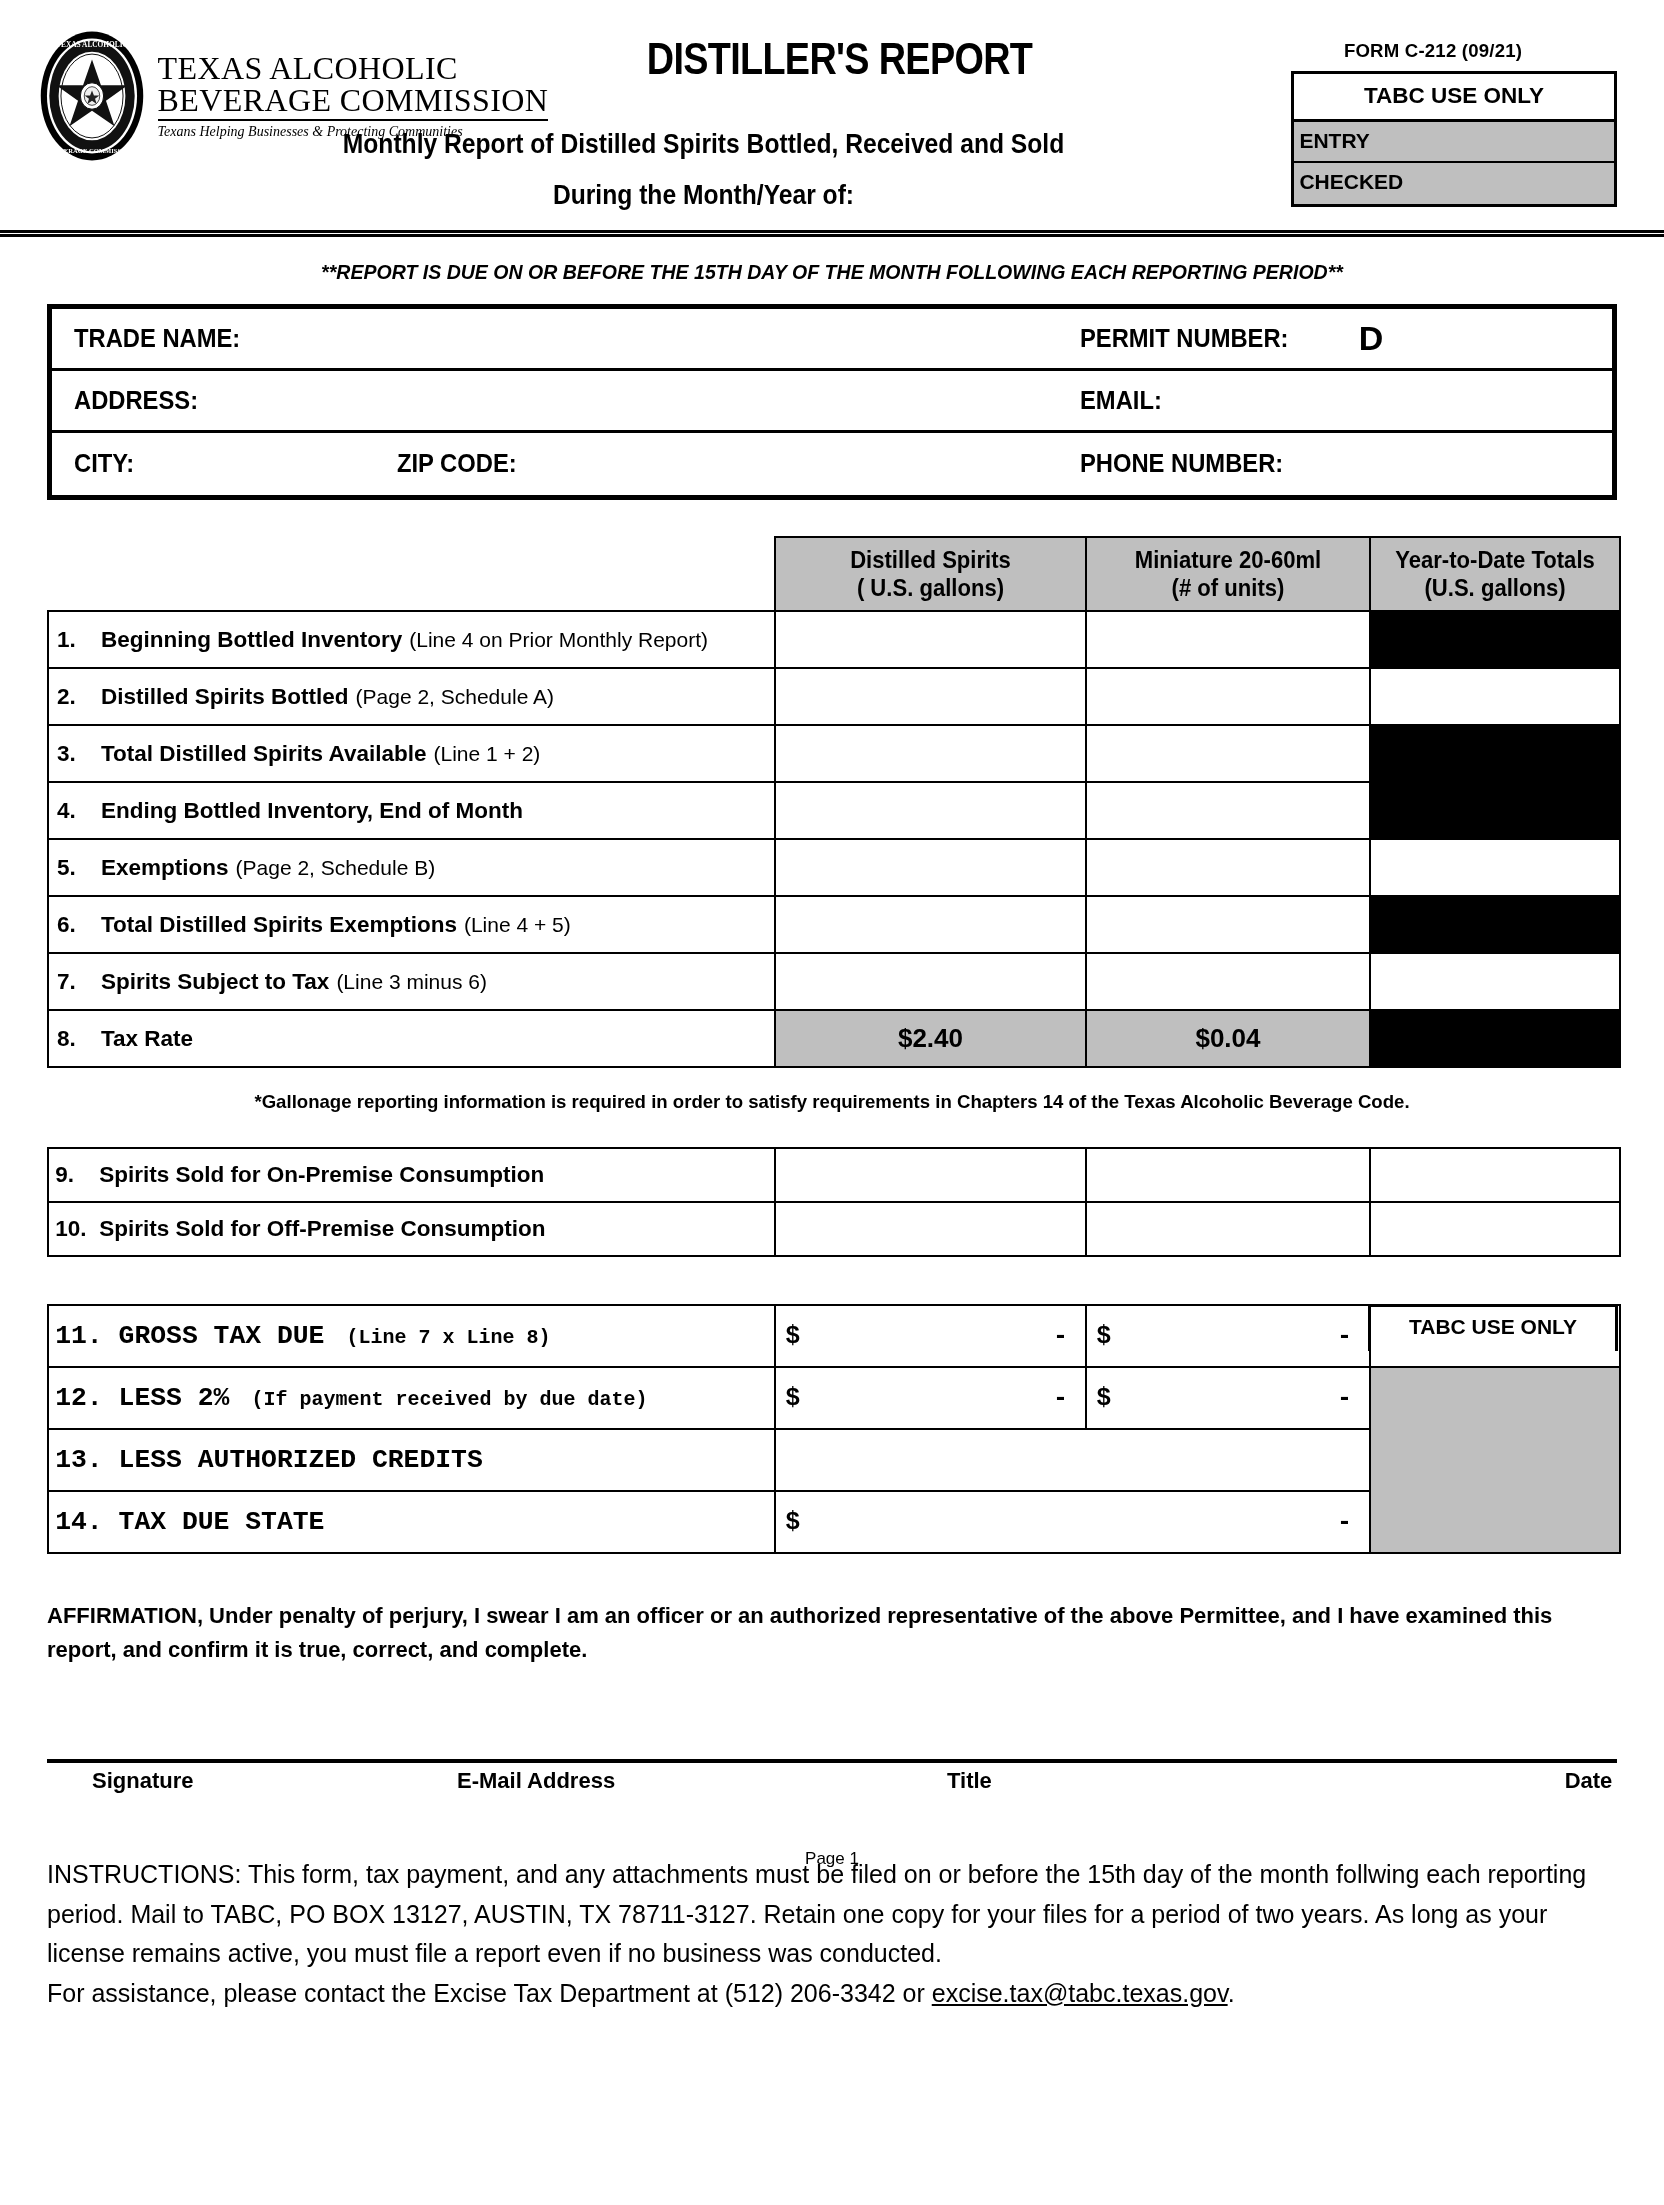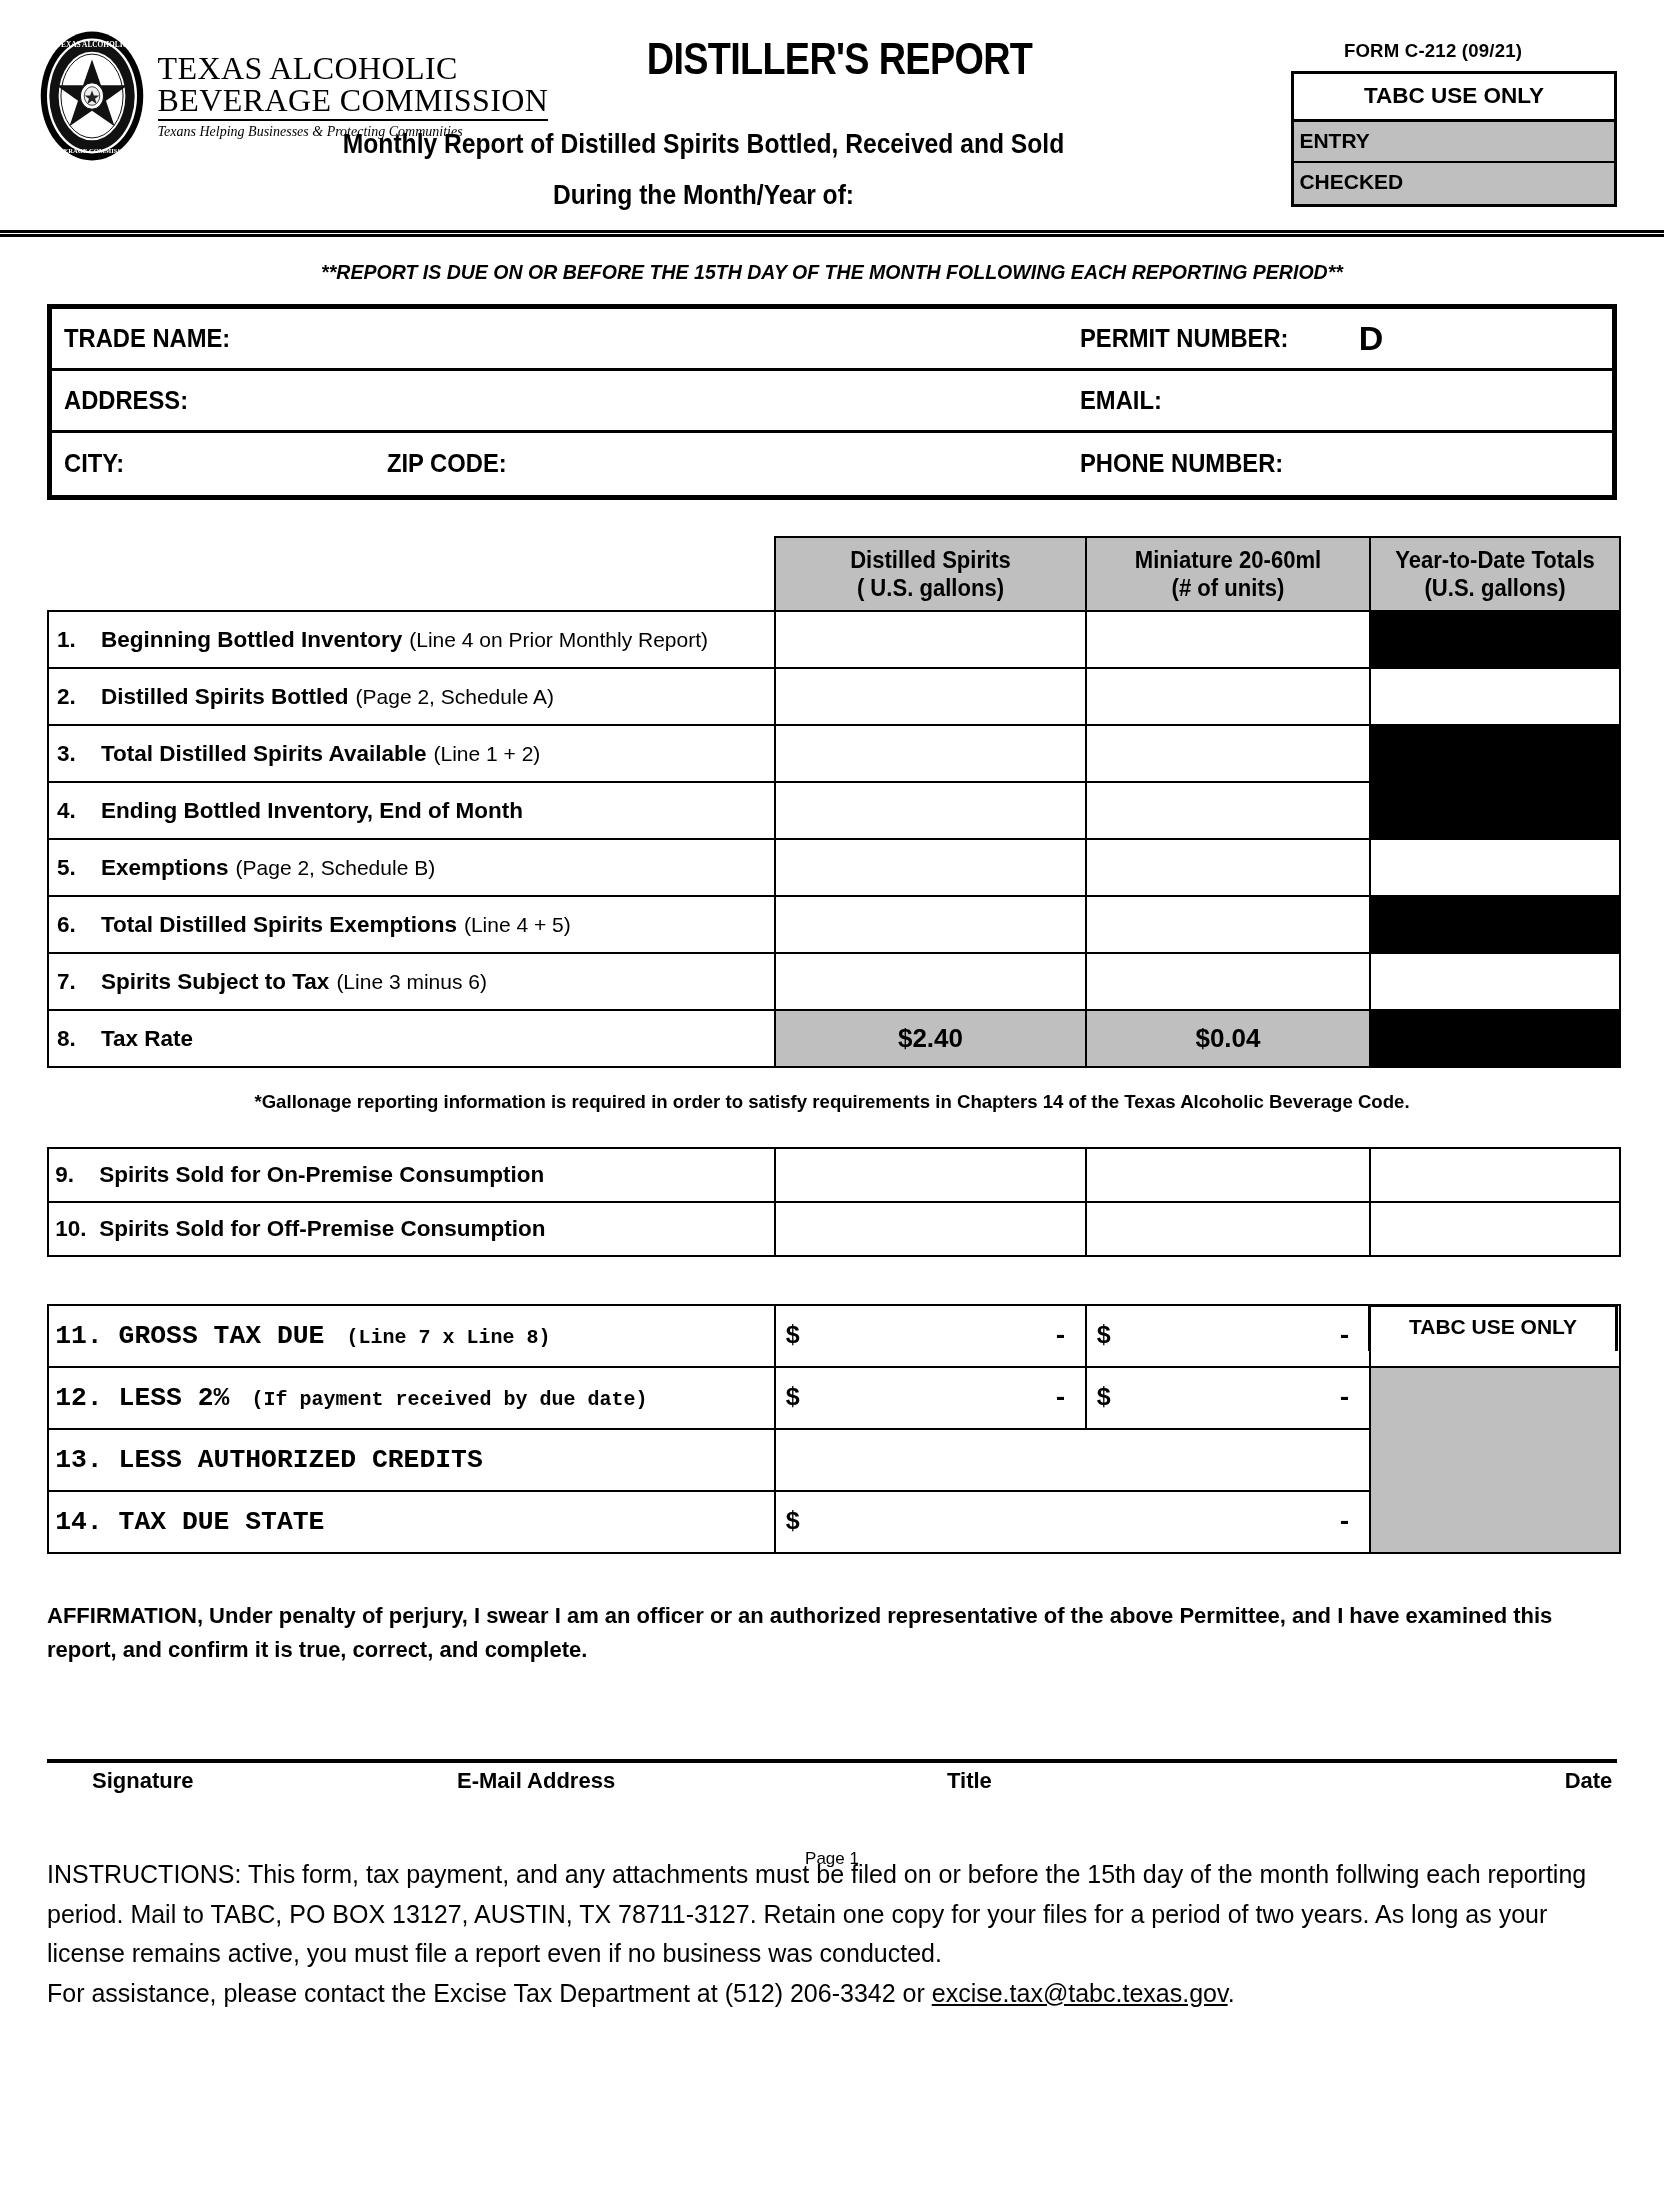--- a/index.html
+++ b/index.html
@@ -65,21 +65,21 @@
     margin-top:18.6px; text-align:center;
     font-size:21px; font-weight:bold; font-style:italic;
     transform:scaleX(0.93); transform-origin:center;
   }
 
   
   .permit-box { margin-top:20px; border:3.1px solid #000; }
   .permit-box .pb-inner { border:2.3px solid #000; }
   .pb-row { display:flex; height:62px; align-items:center; border-bottom:3.1px solid #000; }
   .pb-row:last-child { border-bottom:none; }
-  .pb-left { width:1022px; padding-left:12px; display:flex; align-items:center; }
+  .pb-left { width:1022px; padding-left:22px; display:flex; align-items:center; }
   .pb-right { flex:1; padding-left:6.2px; display:flex; align-items:center;text-align:center; }
   .fl { font-size:26.4px; font-weight:bold; transform:scaleX(0.9); transform-origin:left center; white-space:nowrap; }
   .fl.zip { margin-left:256px; }
   .permit-d { font-size:34px; font-weight:bold; margin-left:47px; }
 
   
   .sum-wrap { margin-top:36px; position:relative; }
   table.grid { border-collapse:collapse; width:1571px; table-layout:fixed; }
   table.grid td, table.grid th { border:2.3px solid #000; padding:8px;margin-left:32px; }
 

